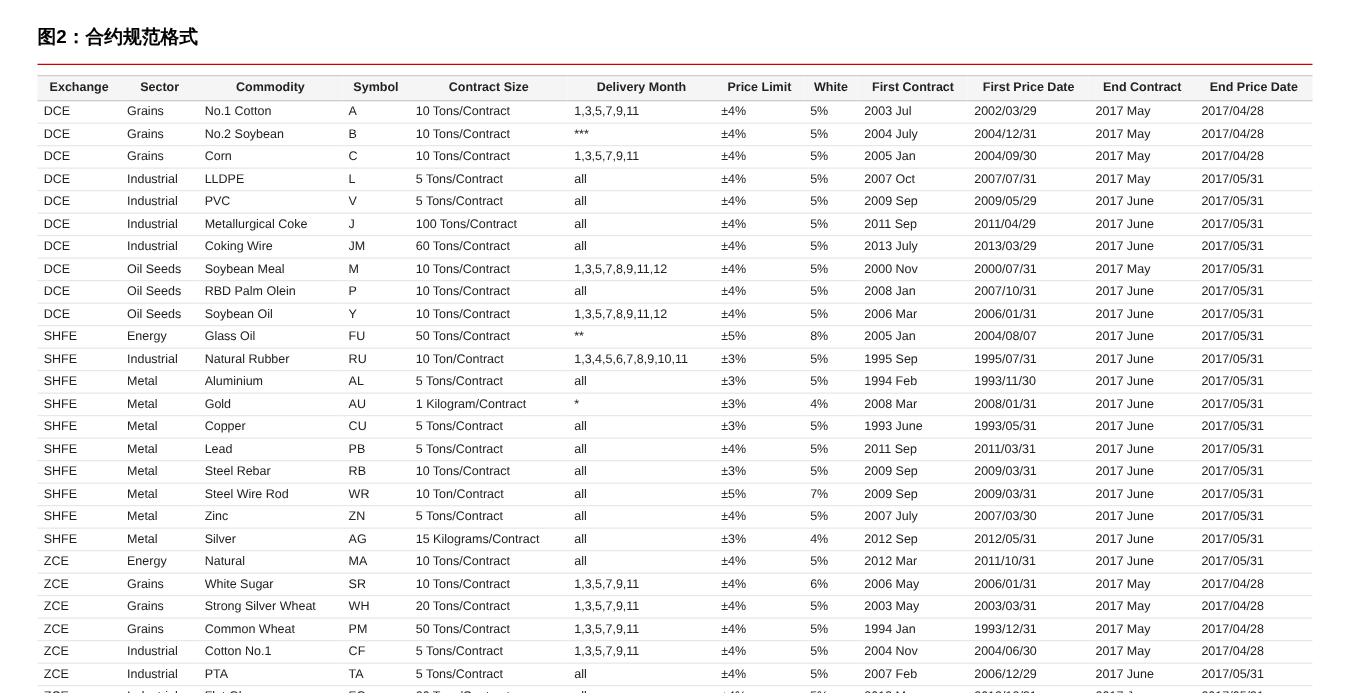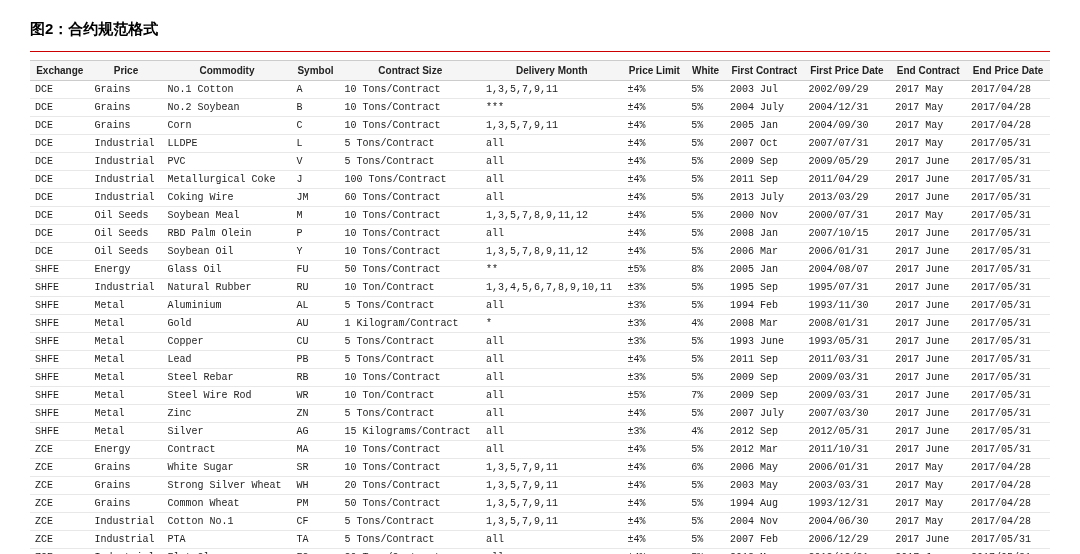--- a/index.html
+++ b/index.html
@@ -32,38 +32,37 @@
     thead th {
       padding: 4px 5px;
       text-align: center;
       font-weight: bold;
       border-bottom: 1px solid #ccc;
       border-top: 1px solid #ccc;
       white-space: nowrap;
     }
     tbody tr {
       border-bottom: 1px solid #e8e8e8;
-      font-family: Liberation Mono, monospace;
     }
     tbody td {
       padding: 3px 5px;
       white-space: nowrap;
     }
   </style>
 </head>
 <body>
 
 <div class="chart-title">图2：合约规范格式</div>
 <hr class="divider">
 
 <table>
   <thead>
     <tr>
         <th>Exchange</th>
-        <th>Price</th>
+        <th>Sector</th>
         <th>Commodity</th>
         <th>Symbol</th>
         <th>Contract Size</th>
         <th>Delivery Month</th>
         <th>Price Limit</th>
         <th>White</th>
         <th>First Contract</th>
         <th>First Price Date</th>
         <th>End Contract</th>
         <th>End Price Date</th>
@@ -73,21 +72,21 @@
   <tr>
         <td>DCE</td>
         <td>Grains</td>
         <td>No.1 Cotton</td>
         <td>A</td>
         <td>10 Tons/Contract</td>
         <td>1,3,5,7,9,11</td>
         <td>±4%</td>
         <td>5%</td>
         <td>2003 Jul</td>
-        <td>2002/09/29</td>
+        <td>2002/03/29</td>
         <td>2017 May</td>
         <td>2017/04/28</td>
       </tr>
       <tr>
         <td>DCE</td>
         <td>Grains</td>
         <td>No.2 Soybean</td>
         <td>B</td>
         <td>10 Tons/Contract</td>
         <td>***</td>
@@ -185,21 +184,21 @@
       <tr>
         <td>DCE</td>
         <td>Oil Seeds</td>
         <td>RBD Palm Olein</td>
         <td>P</td>
         <td>10 Tons/Contract</td>
         <td>all</td>
         <td>±4%</td>
         <td>5%</td>
         <td>2008 Jan</td>
-        <td>2007/10/15</td>
+        <td>2007/10/31</td>
         <td>2017 June</td>
         <td>2017/05/31</td>
       </tr>
       <tr>
         <td>DCE</td>
         <td>Oil Seeds</td>
         <td>Soybean Oil</td>
         <td>Y</td>
         <td>10 Tons/Contract</td>
         <td>1,3,5,7,8,9,11,12</td>
@@ -346,21 +345,21 @@
         <td>±3%</td>
         <td>4%</td>
         <td>2012 Sep</td>
         <td>2012/05/31</td>
         <td>2017 June</td>
         <td>2017/05/31</td>
       </tr>
       <tr>
         <td>ZCE</td>
         <td>Energy</td>
-        <td>Contract</td>
+        <td>Natural</td>
         <td>MA</td>
         <td>10 Tons/Contract</td>
         <td>all</td>
         <td>±4%</td>
         <td>5%</td>
         <td>2012 Mar</td>
         <td>2011/10/31</td>
         <td>2017 June</td>
         <td>2017/05/31</td>
       </tr>
@@ -394,21 +393,21 @@
       </tr>
       <tr>
         <td>ZCE</td>
         <td>Grains</td>
         <td>Common Wheat</td>
         <td>PM</td>
         <td>50 Tons/Contract</td>
         <td>1,3,5,7,9,11</td>
         <td>±4%</td>
         <td>5%</td>
-        <td>1994 Aug</td>
+        <td>1994 Jan</td>
         <td>1993/12/31</td>
         <td>2017 May</td>
         <td>2017/04/28</td>
       </tr>
       <tr>
         <td>ZCE</td>
         <td>Industrial</td>
         <td>Cotton No.1</td>
         <td>CF</td>
         <td>5 Tons/Contract</td>

